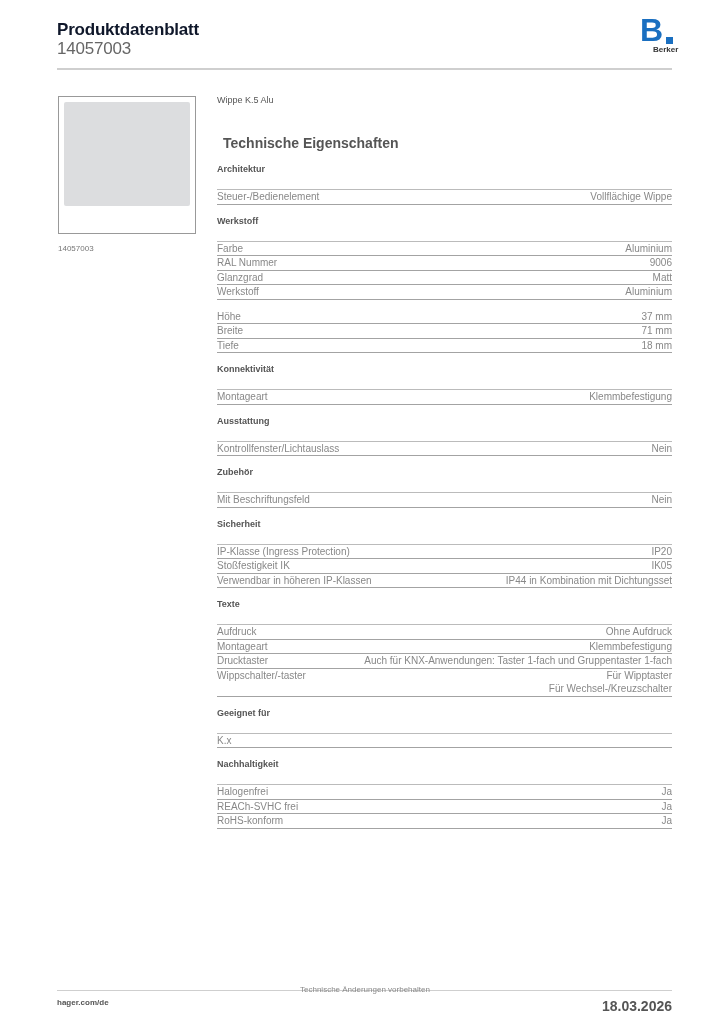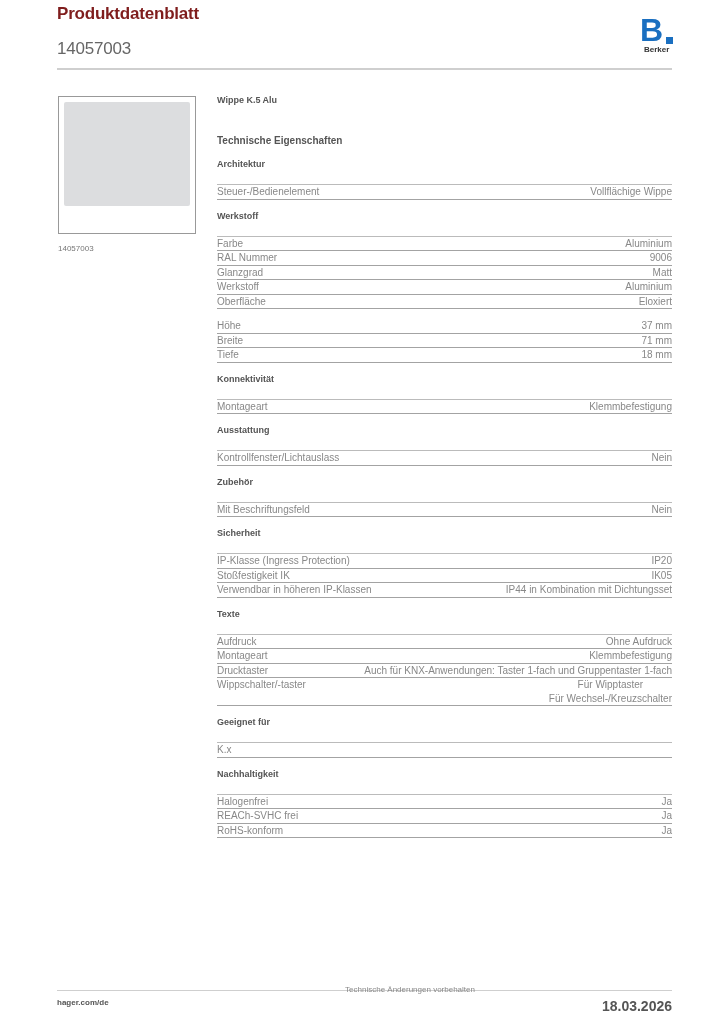--- a/index.html
+++ b/index.html
@@ -1,36 +1,36 @@
 <!DOCTYPE html>
 <html><head>
 <meta charset="utf-8">
 <style>
   html, body { margin:0; padding:0; background:#fff; }
   body { width:724px; height:1024px; position:relative; font-family:"Liberation Sans", sans-serif; color:#555; overflow:hidden; }
-  .title { position:absolute; left:57px; top:4px; font-size:17px; font-weight:bold; color:#7f1d1d; letter-spacing:-0.2px; }
+  .title { position:absolute; left:57px; top:20px; font-size:17px; font-weight:bold; color:#0f172a; letter-spacing:-0.2px; }
   .subtitle { position:absolute; left:57px; top:39px; font-size:17px; color:#666; letter-spacing:-0.2px; }
   .hr-top { position:absolute; left:57px; top:68px; width:615px; height:2px; background:#cfcfcf; }
   .logo { position:absolute; left:640px; top:15px; width:34px; height:40px; }
   .logo-b { position:absolute; left:0; top:0; font-size:32px; font-weight:bold; color:#1a6fc0; line-height:30px; font-family:"Liberation Sans", sans-serif; }
   .logo-dot { position:absolute; left:26px; top:22px; width:7px; height:7px; background:#1a6fc0; }
-  .logo-text { position:absolute; left:4px; top:30px; font-size:8px; font-weight:bold; color:#333; }
+  .logo-text { position:absolute; left:13px; top:30px; font-size:8px; font-weight:bold; color:#333; }
   .img-frame { position:absolute; left:58px; top:96px; width:138px; height:138px; border:1px solid #999; box-sizing:border-box; }
   .img-rocker { position:absolute; left:5px; top:5px; width:126px; height:104px; background:#dcdddf; border-radius:2px; }
   .img-caption { position:absolute; left:58px; top:244px; font-size:8px; color:#777; }
   .main { position:absolute; left:217px; top:95px; width:455px; }
-  .product-name { font-size:9px; font-weight:bold; color:#555; height:40px; }
-  .tech-title { font-size:10px; font-weight:bold; color:#555; margin-bottom:12px; }
+  .product-name { font-size:9px; font-weight:normal; color:#555; height:40px; }
+  .tech-title { font-size:14px; font-weight:bold; color:#555; margin-bottom:12px;margin-left:6px; }
   .section { margin-bottom:10px; }
   .sec-head { font-size:9px; font-weight:bold; color:#555; padding-bottom:14px; border-bottom:1px solid #bbb; line-height:12px; }
   .row { display:flex; justify-content:space-between; font-size:10px; color:#888; border-bottom:1px solid #a3a3a3; line-height:13.5px; }
-  .row .val { text-align:center; white-space:pre-line; }
+  .row .val { text-align:right; white-space:pre-line; }
   .hr-bottom { position:absolute; left:57px; top:990px; width:615px; height:1px; background:#cfcfcf; }
   .foot-left { position:absolute; left:57px; top:998px; font-size:8px; font-weight:bold; color:#555; }
-  .foot-mid { position:absolute; left:300px; top:985px; font-size:8px; color:#888; width:140px; text-align:center;margin-left:40px; }
+  .foot-mid { position:absolute; left:300px; top:985px; font-size:8px; color:#888; width:140px; text-align:left; }
   .foot-right { position:absolute; right:52px; top:998px; font-size:14px; font-weight:bold; color:#555; }
 </style>
 </head>
 <body>
 
 <div class="title">Produktdatenblatt</div>
 <div class="subtitle">14057003</div>
 <div class="logo">
   <span class="logo-b">B</span>
   <span class="logo-dot"></span>
@@ -64,24 +64,20 @@
           <span>RAL Nummer</span>
           <span class="val">9006</span>
         </div>
         <div class="row">
           <span>Glanzgrad</span>
           <span class="val">Matt</span>
         </div>
         <div class="row">
           <span>Werkstoff</span>
           <span class="val">Aluminium</span>
-        </div>
-        <div class="row">
-          <span>Oberfläche</span>
-          <span class="val">Eloxiert</span>
         </div>
       </div>
       <div class="section">
         <div class="row">
           <span>Höhe</span>
           <span class="val">37 mm</span>
         </div>
         <div class="row">
           <span>Breite</span>
           <span class="val">71 mm</span>

